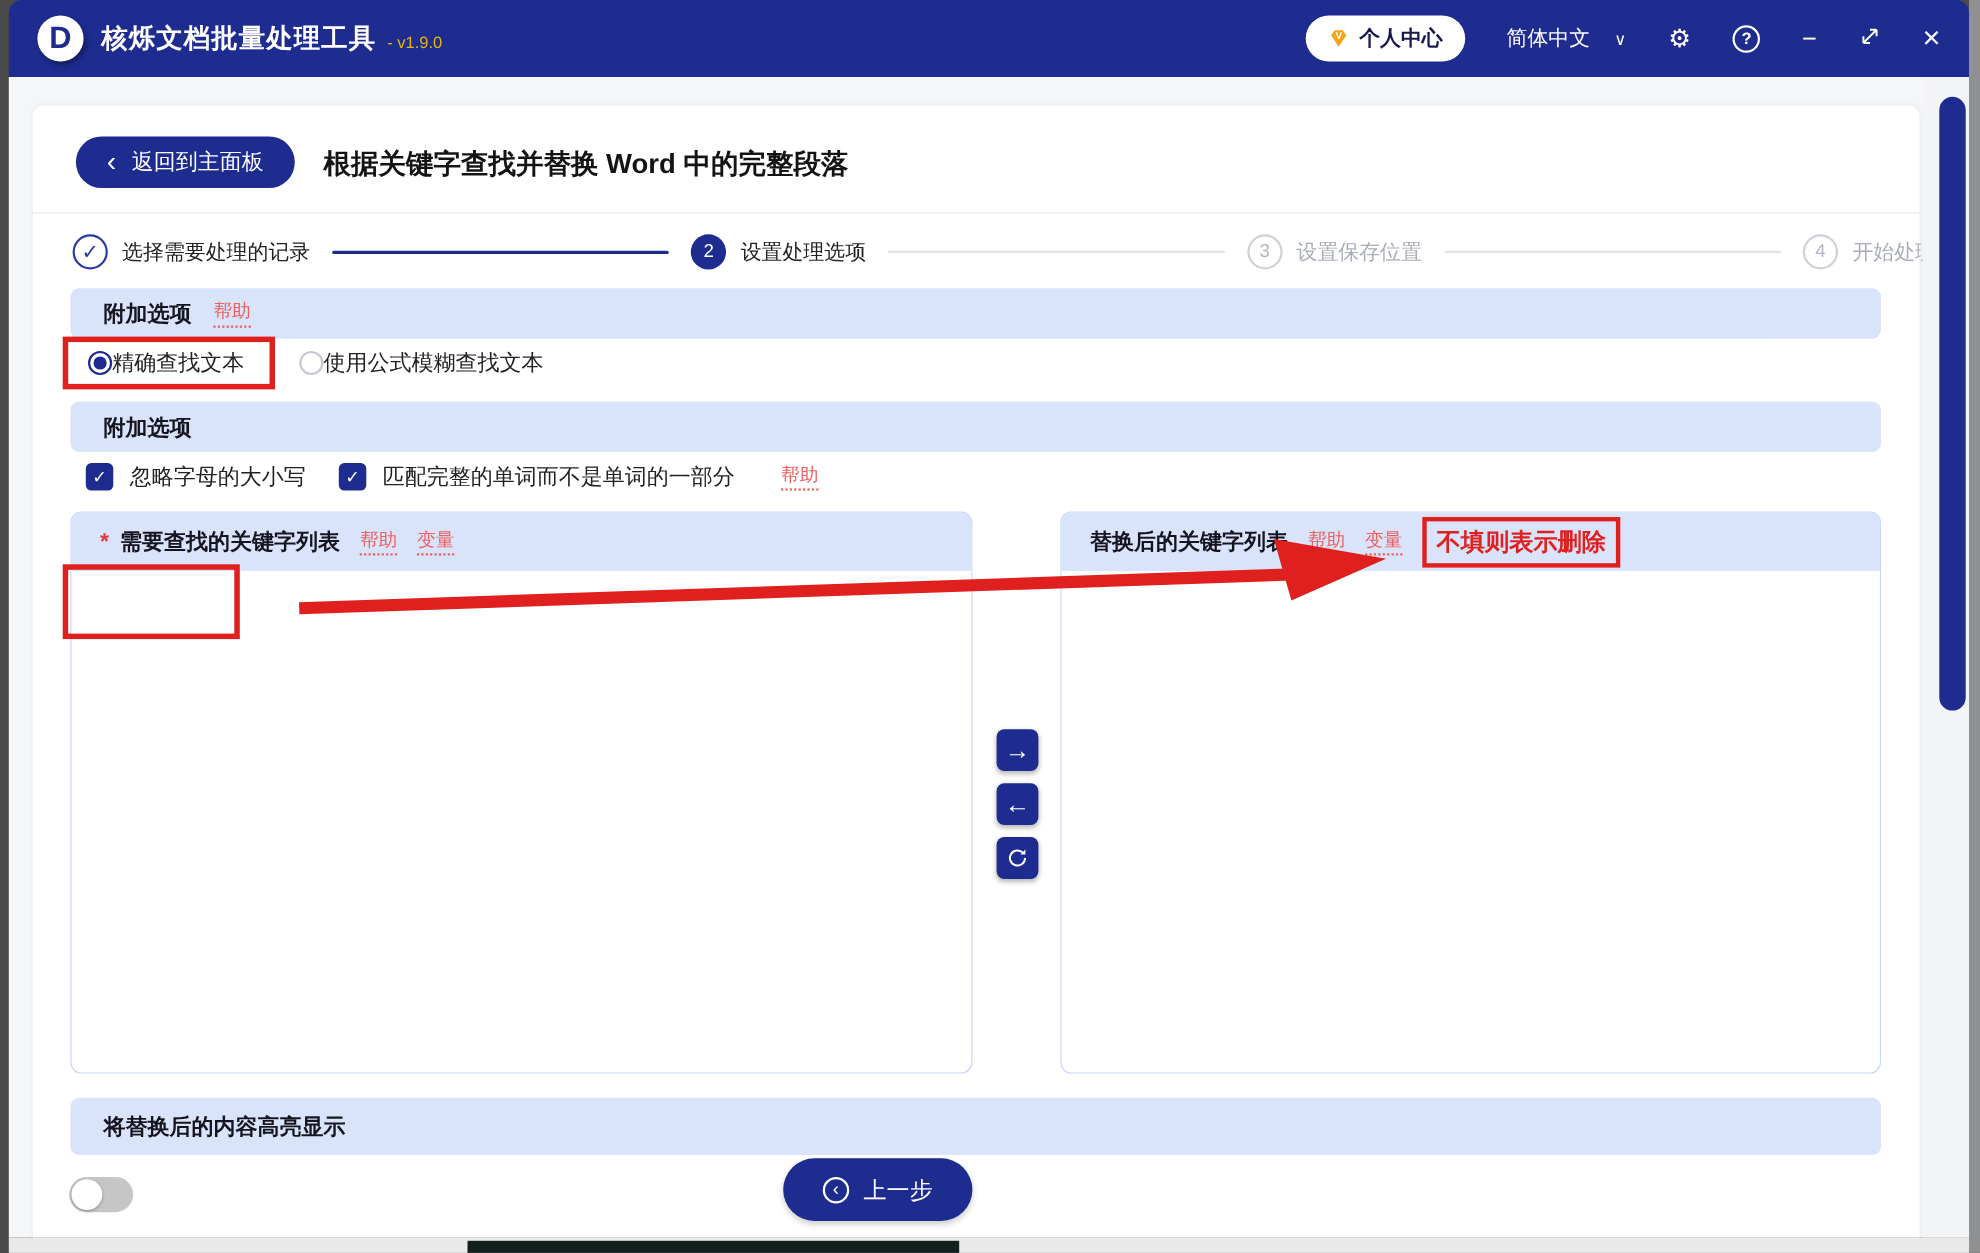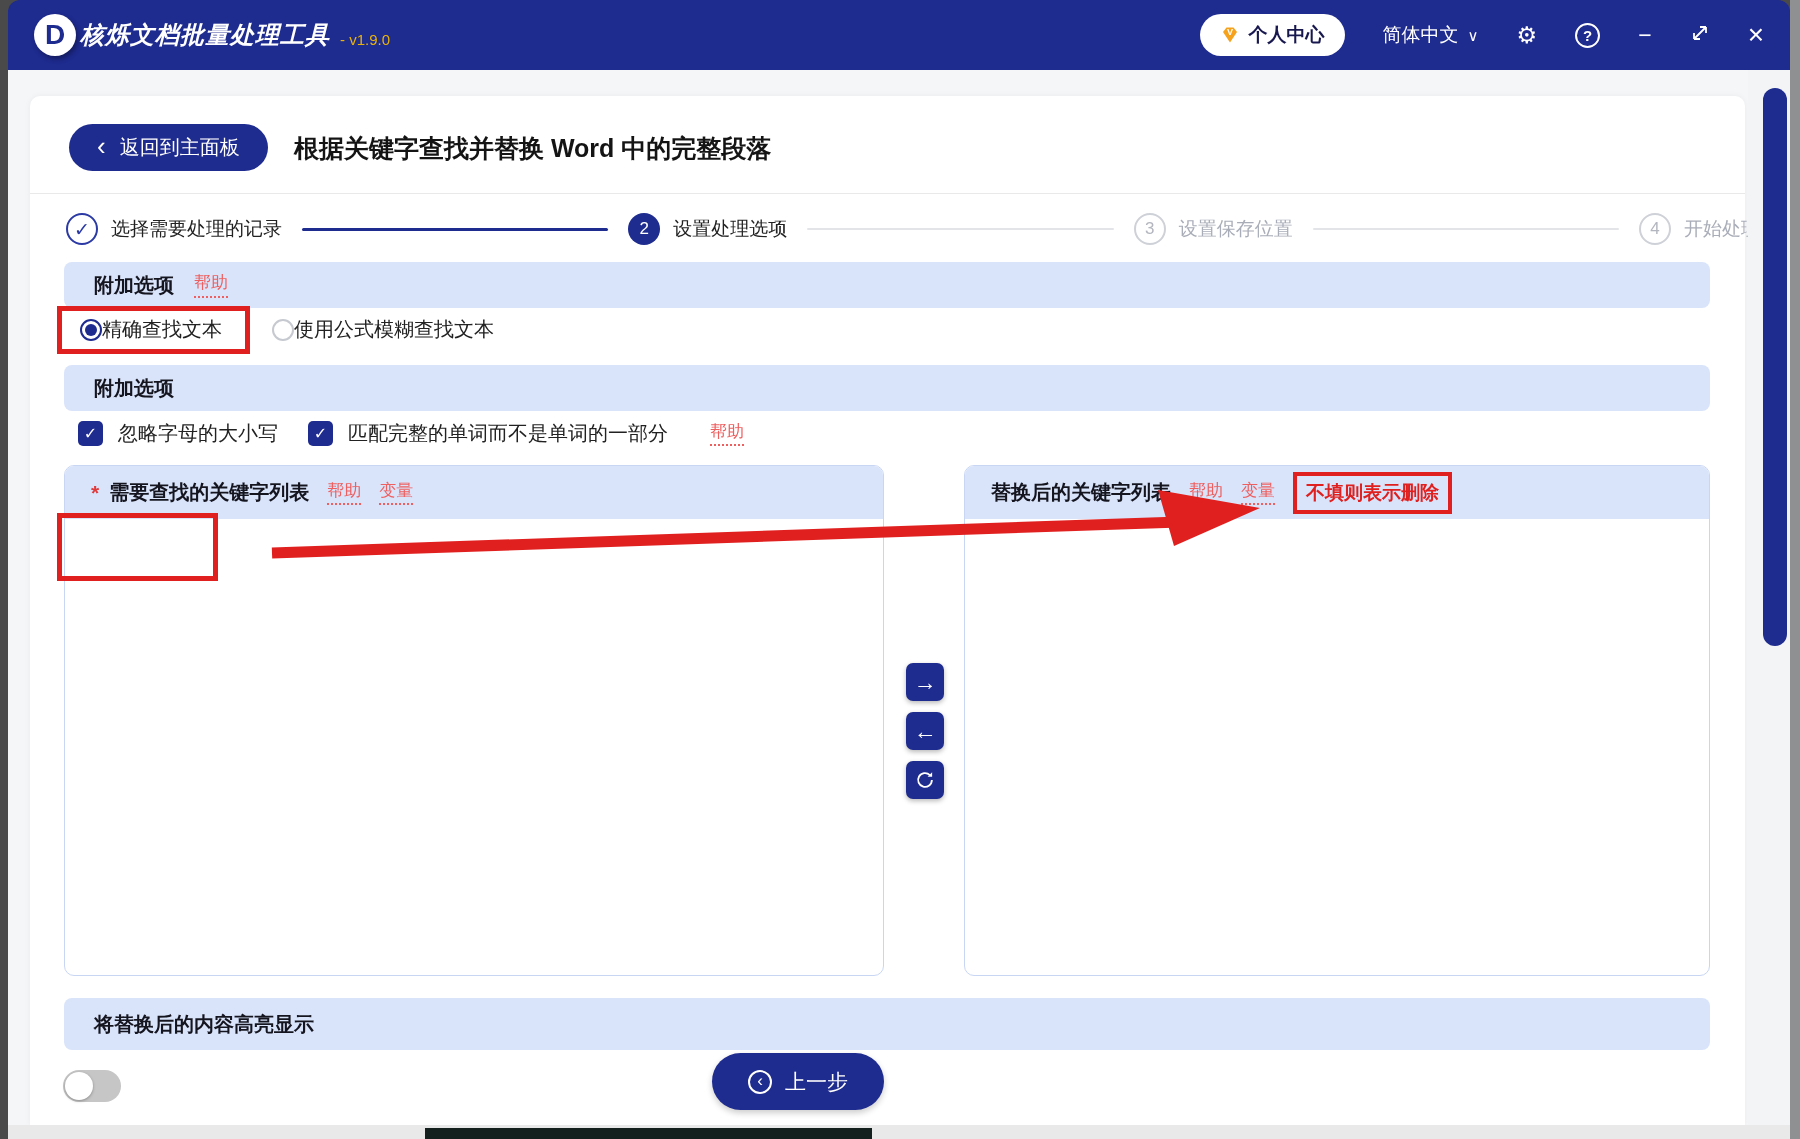--- a/index.html
+++ b/index.html
@@ -18,29 +18,29 @@
     position:absolute; left:8px; top:0; width:1782px; height:70px;
     background:#1e2b8f; border-radius:12px 12px 0 0;
     display:flex; align-items:center; padding:0 26px; color:#fff;
   }
   .logo {
     width:42px; height:42px; background:#fff; border-radius:50%;
     display:flex; align-items:center; justify-content:center;
     color:#1e2b8f; font-weight:bold; font-size:28px;
     box-shadow:2px 3px 5px rgba(0,0,0,.35);
   }
-  .app-title { font-size:24px; font-weight:bold; margin-left:4px; letter-spacing:1px;font-style:italic; }
+  .app-title { font-size:24px; font-weight:bold; margin-left:16px; letter-spacing:1px; }
   .version { font-size:15px; color:#eab308; margin-left:10px; margin-top:8px; }
   .tb-right { margin-left:auto; display:flex; align-items:center; gap:38px; }
   .user-pill {
     background:#fff; color:#18184f; border-radius:22px; height:42px;
     padding:0 20px; display:flex; align-items:center; gap:9px;
     font-size:19px; font-weight:bold; cursor:pointer;
   }
-  .lang { display:flex; align-items:center; gap:9px; font-size:19px; cursor:pointer; }
+  .lang { display:flex; align-items:center; gap:22px; font-size:19px; cursor:pointer; }
   .lang .chev { font-size:15px; margin-top:2px; }
   .tb-icon { font-size:23px; cursor:pointer; line-height:1; }
   .help-circle {
     width:25px; height:25px; border:2px solid #fff; border-radius:50%;
     display:flex; align-items:center; justify-content:center;
     font-size:15px; font-weight:bold; cursor:pointer;
   }
   .close-icon { font-size:28px; }
 
   
@@ -106,21 +106,21 @@
   .panel.left { left:56px; width:820px; }
   .panel.right { left:956px; width:746px; }
   .panel-header {
     height:53px; background:#d9e4fb; border-radius:9px 9px 0 0;
     display:flex; align-items:center; padding:0 26px; gap:18px;
   }
   .panel-title { font-size:20px; font-weight:bold; color:#15151f; }
   .required { color:#e03a3a; font-size:21px; font-weight:bold; margin-right:-8px; }
   .note-box {
     border:4px solid #e0201f; padding:4px 9px;
-    font-size:19px; font-weight:bold; color:#e0201f; white-space:nowrap;
+    font-size:22px; font-weight:bold; color:#e0201f; white-space:nowrap;
   }
   .panel-body { padding:20px 27px; font-size:20px; color:#333; height:458px; cursor:text; }
 
   
   .transfer { position:absolute; left:898px; top:593px; display:flex; flex-direction:column; gap:11px; }
   .t-btn {
     width:38px; height:38px; background:#1e2b8f; border-radius:7px;
     color:#fff; display:flex; align-items:center; justify-content:center;
     font-size:23px; cursor:pointer; box-shadow:0 2px 5px rgba(0,0,0,.28);
   }

